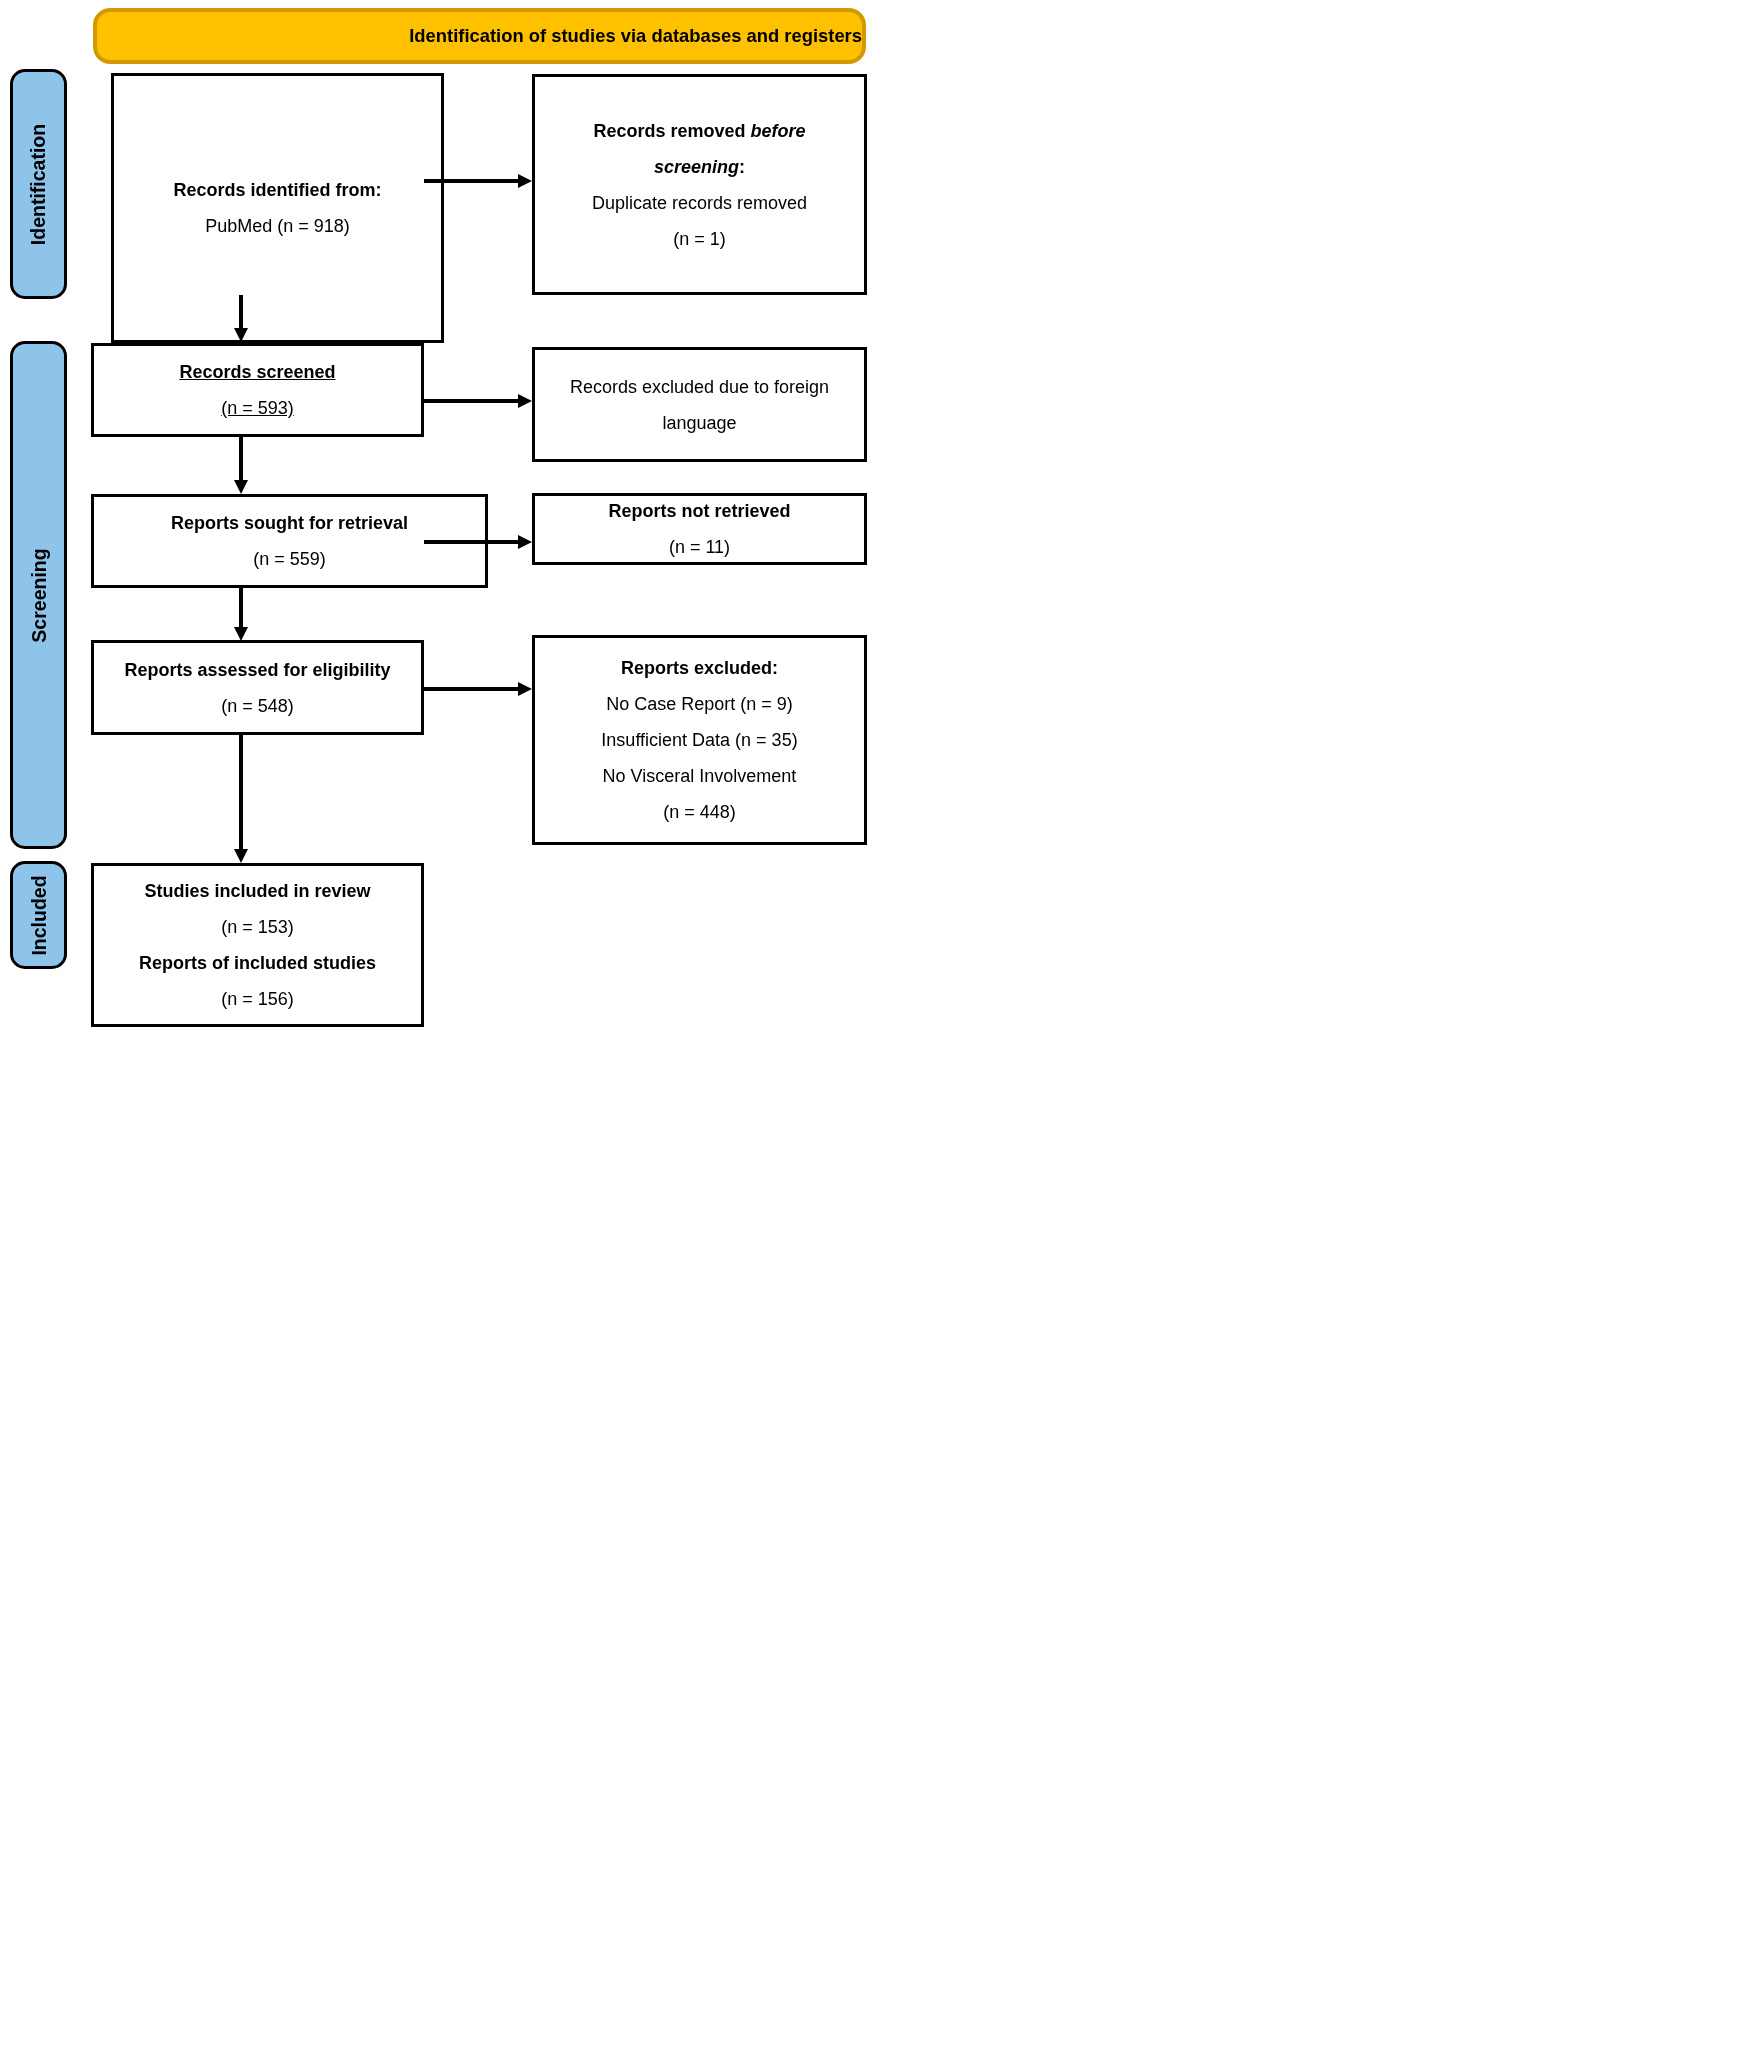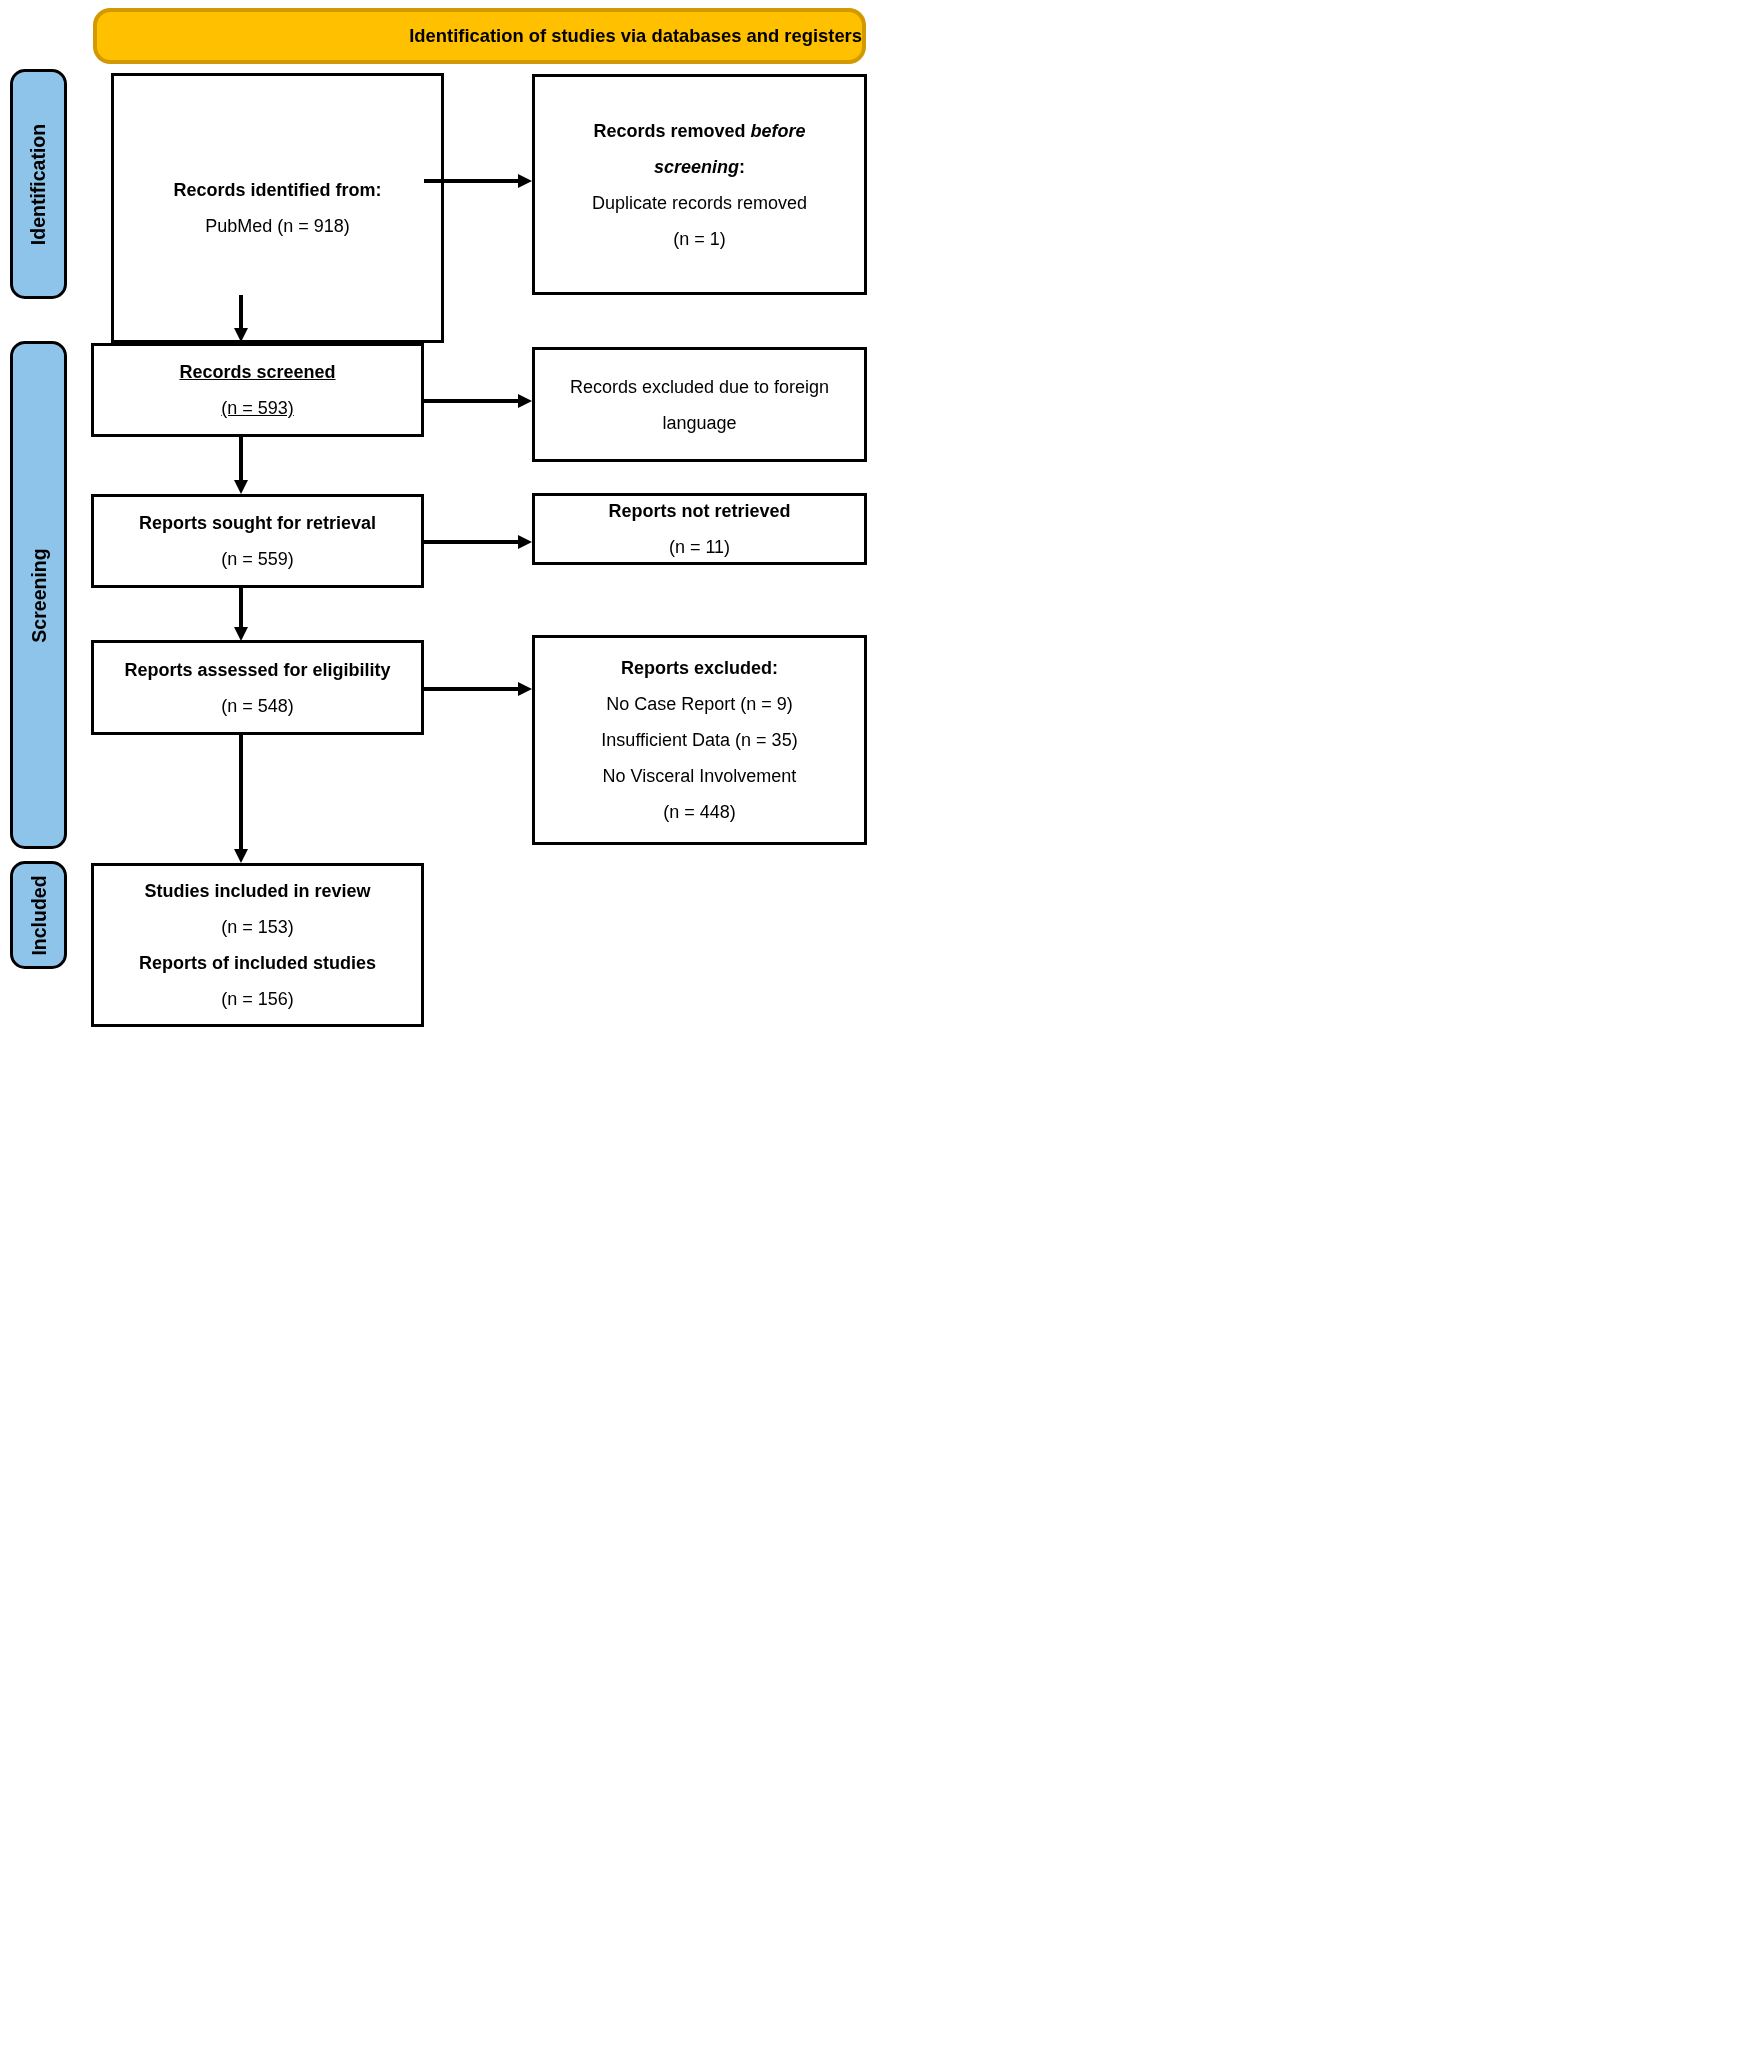--- a/index.html
+++ b/index.html
@@ -93,21 +93,21 @@
   <div class="box" style="left:91px; top:73px; width:333px; height:270px;margin-left:20px;">
     <div class="line b">Records identified from:</div>
     <div class="line">PubMed (n = 918)</div>
   </div>
 
   <div class="box" style="left:91px; top:343px; width:333px; height:94px;text-decoration:underline;">
     <div class="line b">Records screened</div>
     <div class="line">(n = 593)</div>
   </div>
 
-  <div class="box" style="left:91px; top:494px; width:333px; height:94px;">
+  <div class="box" style="left:91px; top:494px; width:397px; height:94px;">
     <div class="line b">Reports sought for retrieval</div>
     <div class="line">(n = 559)</div>
   </div>
 
   <div class="box" style="left:91px; top:640px; width:333px; height:95px;">
     <div class="line b">Reports assessed for eligibility</div>
     <div class="line">(n = 548)</div>
   </div>
 
   <div class="box" style="left:91px; top:863px; width:333px; height:164px;align-items:center;">

